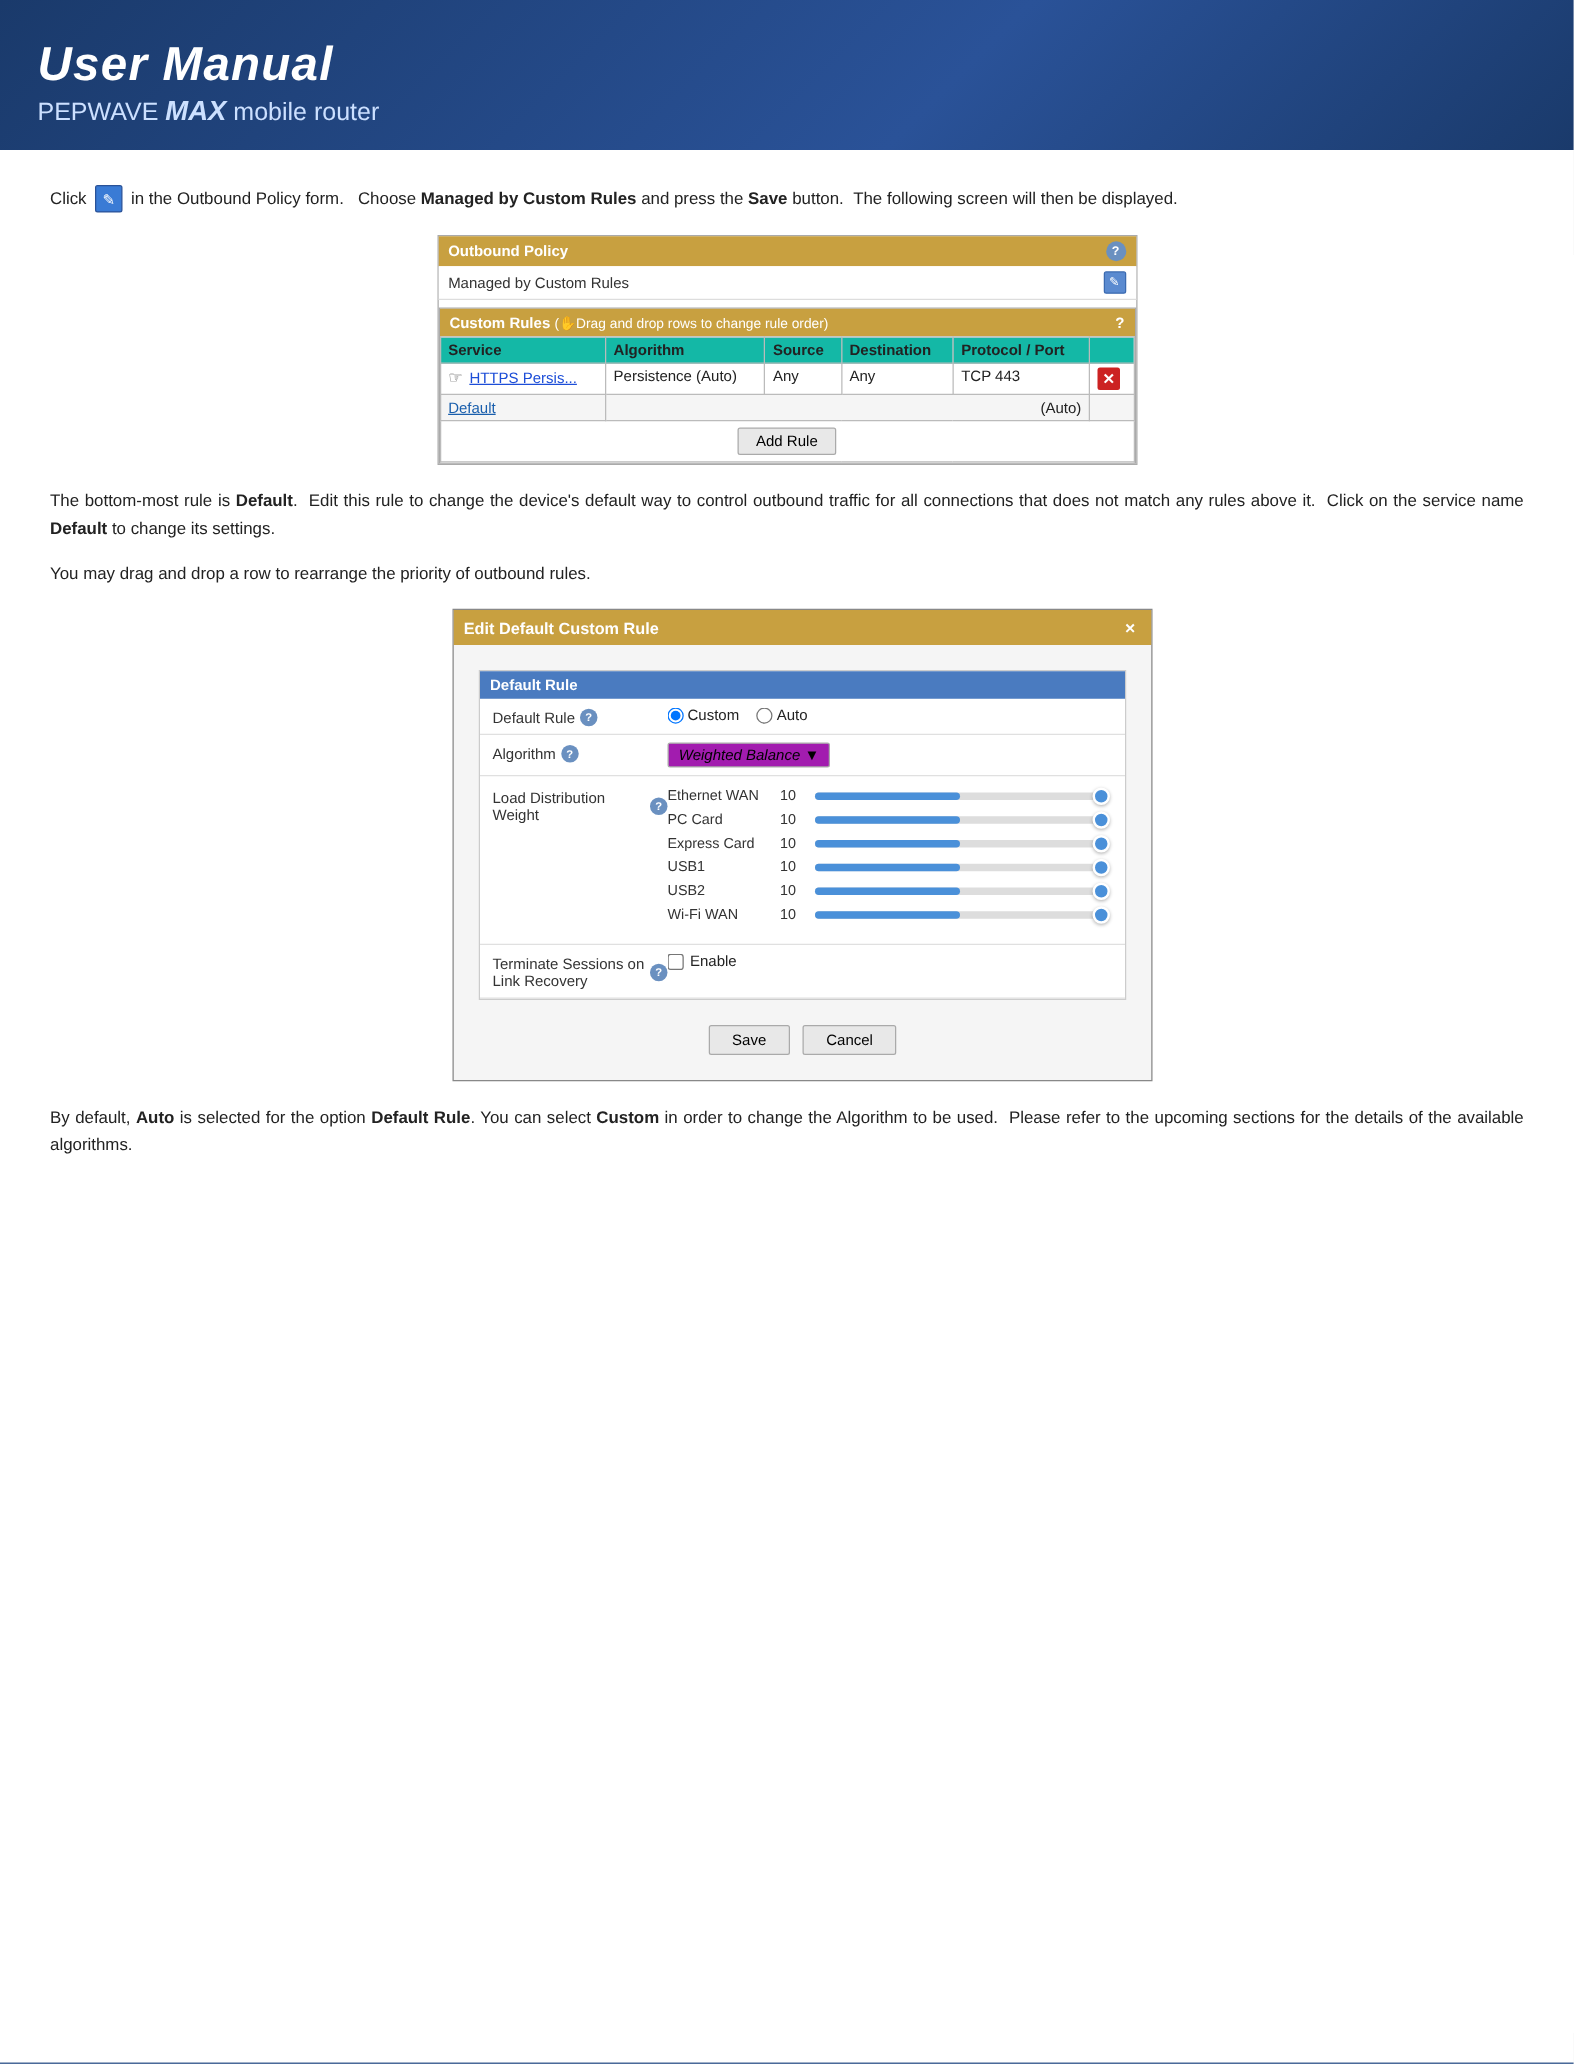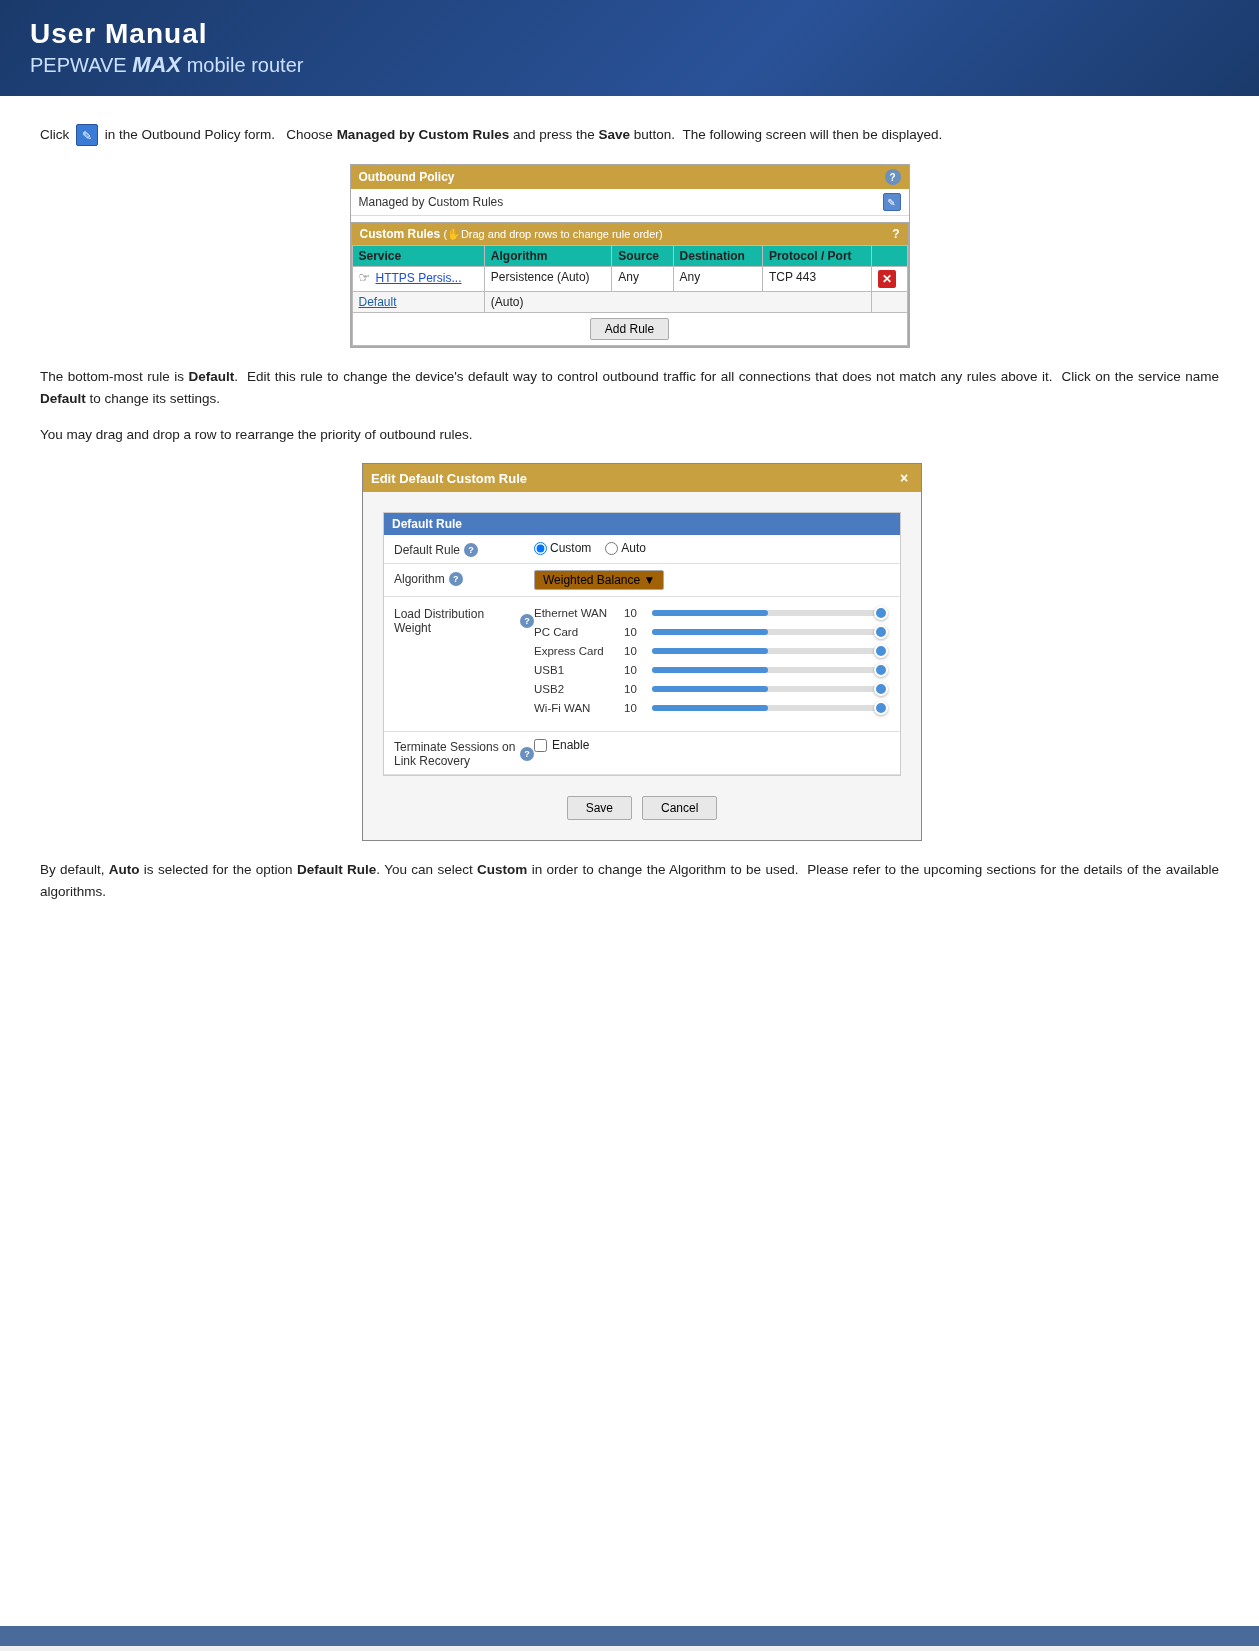--- a/index.html
+++ b/index.html
@@ -12,23 +12,25 @@
       min-height: 1651px;
     }
 
     
     .header {
       background: linear-gradient(135deg, #1a3a6b 0%, #2a5298 60%, #1a3a6b 100%);
       padding: 18px 30px 18px 30px;
       color: white;
     }
     .header h1 {
-      font-size: 28px;
-      font-weight: bold;
+      font-size: 38px;
+      font-weight: bold;
+      font-style: italic;
       letter-spacing: 1px;
+      margin-top: 13px;
     }
     .header .subtitle {
       font-size: 20px;
       color: #cce0ff;
       margin-top: 2px;
     }
     .header .subtitle .max-word {
       font-style: italic;
       font-weight: bold;
       font-size: 22px;
@@ -271,26 +273,27 @@
     }
     .radio-group {
       display: flex;
       gap: 14px;
       align-items: center;
     }
     .radio-group label {
       display: flex; align-items: center; gap: 3px;
     }
     .dropdown-btn {
-      background: #a16207;
+      background: #a21caf;
       border: 1px solid #aaa;
       padding: 2px 8px;
       font-size: 12px;
       cursor: pointer;
       border-radius: 2px;
+      font-style: italic;
     }
 
     
     .wan-slider-row {
       display: flex;
       align-items: center;
       margin-bottom: 7px;
     }
     .wan-label {
       width: 90px;
@@ -423,21 +426,21 @@
               <td>Persistence (Auto)</td>
               <td>Any</td>
               <td>Any</td>
               <td>TCP 443</td>
               <td>
                 <button class="cr-delete-btn">✕</button>
               </td>
             </tr>
             <tr class="cr-default-row">
               <td style="color:#1a5fad;text-decoration:underline;cursor:pointer;">Default</td>
-              <td colspan="4" style="text-align:left;">(Auto)</td>
+              <td colspan="4" style="text-align:right;">(Auto)</td>
               <td></td>
             </tr>
             <tr class="cr-add-row">
               <td colspan="6">
                 <button class="cr-add-btn">Add Rule</button>
               </td>
             </tr>
           </tbody>
         </table>
       </div>

